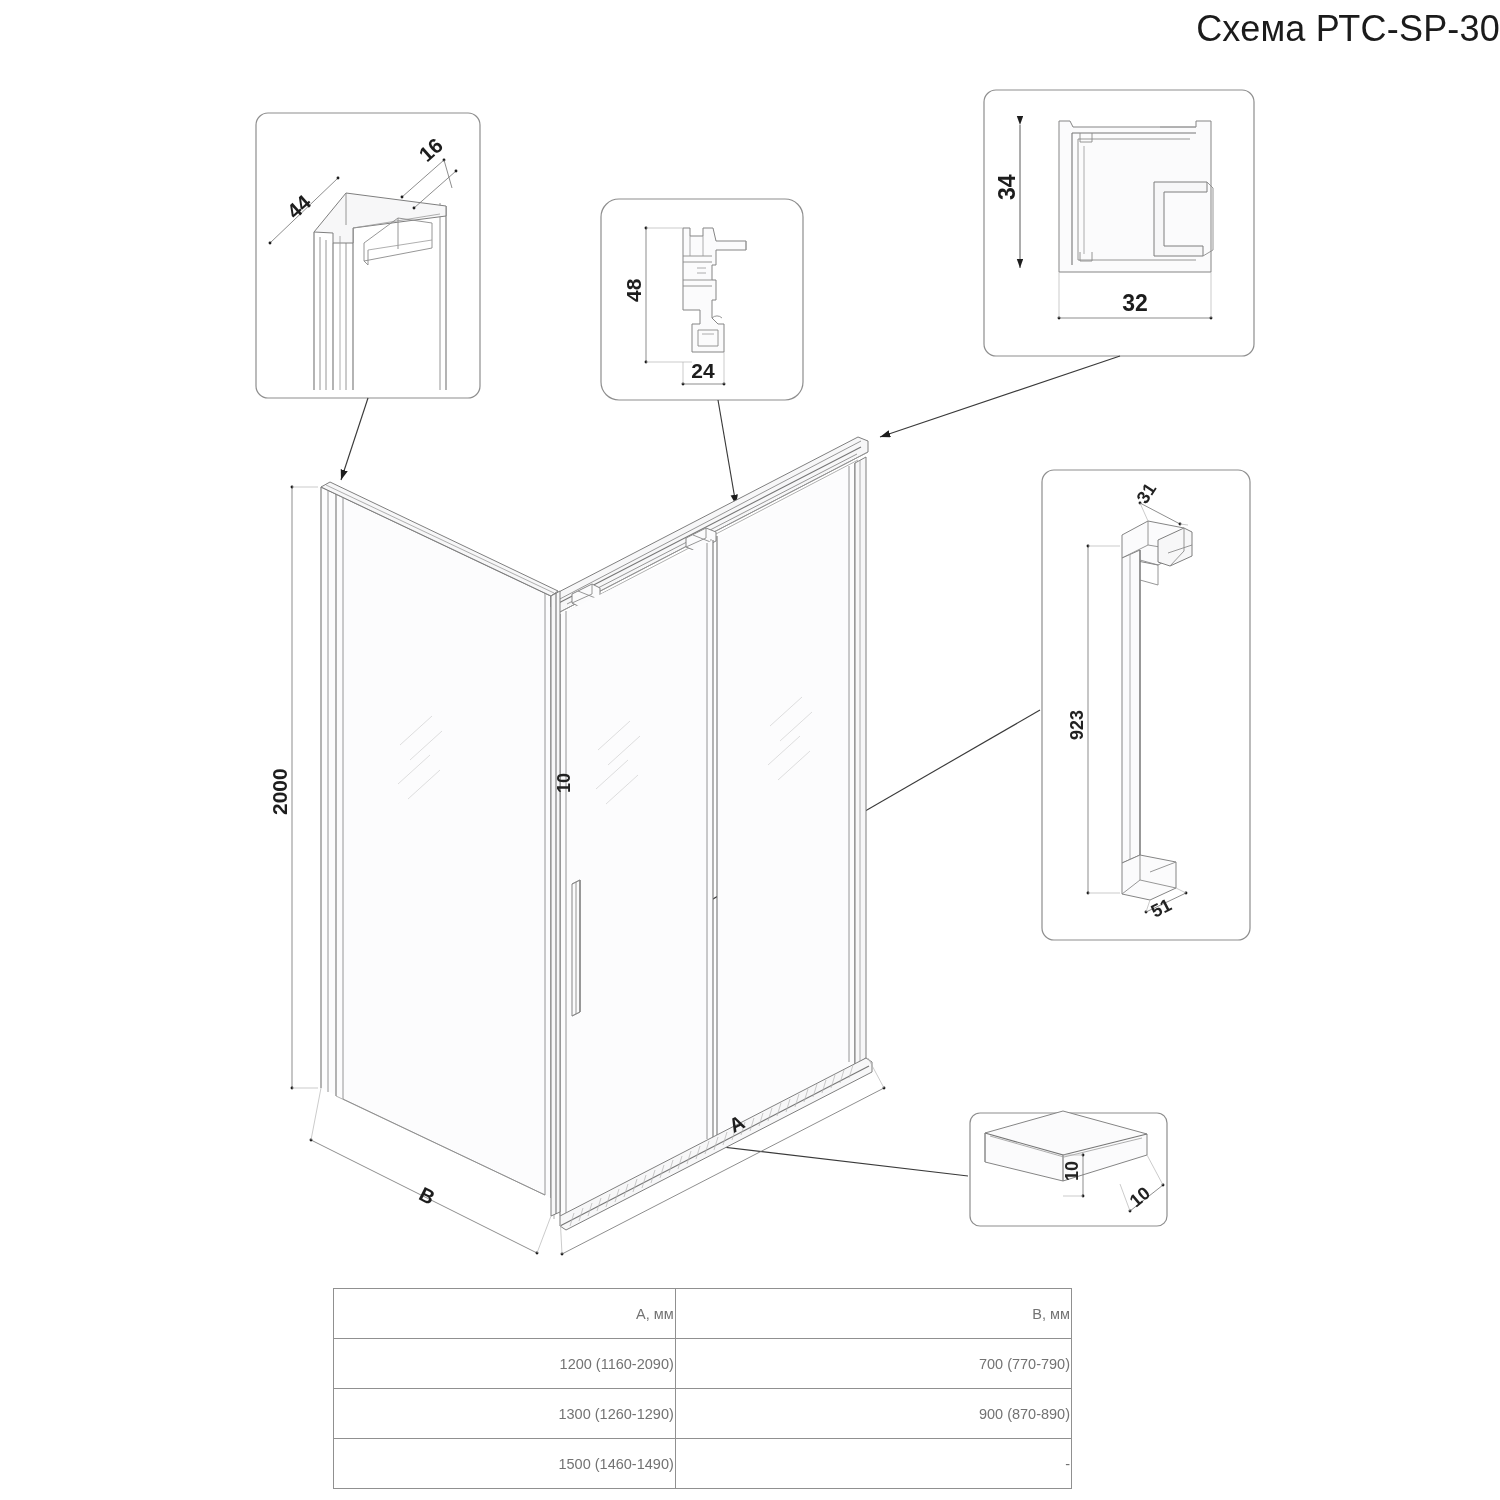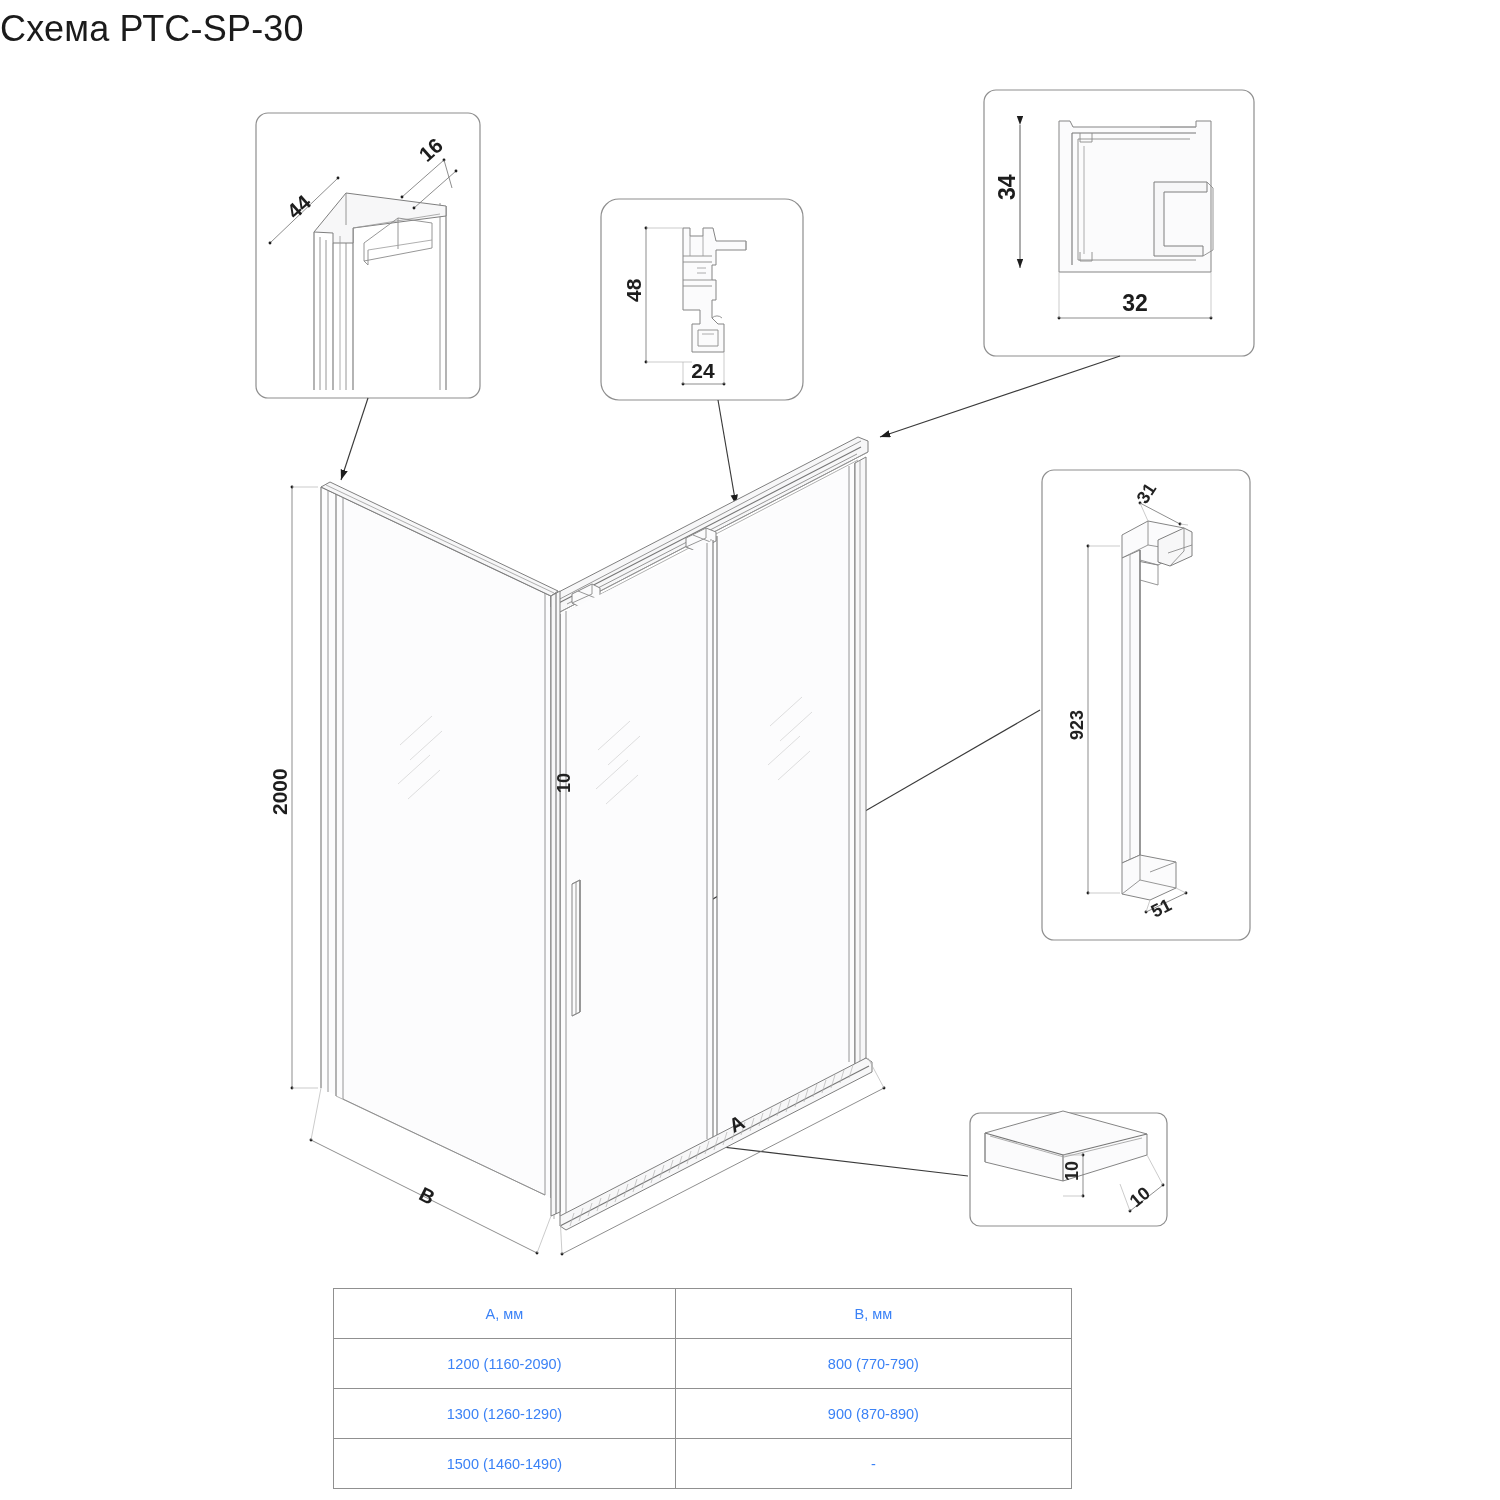--- a/index.html
+++ b/index.html
@@ -3,21 +3,21 @@
 <meta charset="utf-8">
 <style>
   html,body{margin:0;padding:0;background:#ffffff;}
   body{
     width:1500px;height:1500px;position:relative;overflow:hidden;
     font-family:"Liberation Sans", sans-serif;
     color:#1a1a1a;
   }
   #page{position:absolute;inset:0;}
   #title{
-    position:absolute;top:8px;left:0;width:1500px;text-align:left;
+    position:absolute;top:8px;left:0;width:1500px;text-align:right;
     font-size:36px;letter-spacing:.2px;color:#1b1b1b;font-weight:400;
   }
   svg#drawing{position:absolute;top:0;left:0;width:1500px;height:1500px;}
   .ln{fill:none;stroke:#767676;stroke-width:1.1;}
   .ln-d{fill:none;stroke:#8b8b8b;stroke-width:0.9;}
   .ln-t{fill:none;stroke:#9a9a9a;stroke-width:0.8;}
   .ln-hair{fill:none;stroke:#b4b4b4;stroke-width:0.7;}
   .box{fill:#ffffff;stroke:#8e8e8e;stroke-width:1.2;}
   .glassface{fill:#fcfcfd;stroke:none;}
   .metal{fill:#f7f7f8;stroke:#7f7f7f;stroke-width:1;}
@@ -32,22 +32,22 @@
   .abLbl{font-family:"Liberation Sans",sans-serif;font-size:20px;fill:#1d1d1d;font-weight:700;}
 
   
   #spec-table{
     position:absolute;left:333px;top:1288px;width:739px;
     border-collapse:collapse;
   }
   #spec-table td{
     border:1px solid #909090;
     height:47px;
-    text-align:center;vertical-align:middle;
-    font-size:14.5px;color:#3b82f6;
+    text-align:right;vertical-align:middle;
+    font-size:14.5px;color:#737373;
     font-family:"Liberation Sans", sans-serif;
   }
   #spec-table td.c1{width:370px;}
   #spec-table td.c2{width:431px;}
   #spec-table tr.head td{font-size:14.5px;}
 </style>
 </head>
 <body>
 
 <div id="page">
@@ -355,21 +355,21 @@
   </svg>
 
   <table id="spec-table">
     <tbody>
       <tr class="head">
         <td class="c1">А, мм</td>
         <td class="c2">В, мм</td>
       </tr>
       <tr>
         <td class="c1">1200 (1160-2090)</td>
-        <td class="c2">800 (770-790)</td>
+        <td class="c2">700 (770-790)</td>
       </tr>
       <tr>
         <td class="c1">1300 (1260-1290)</td>
         <td class="c2">900 (870-890)</td>
       </tr>
       <tr>
         <td class="c1">1500 (1460-1490)</td>
         <td class="c2">-</td>
       </tr>
     </tbody>

